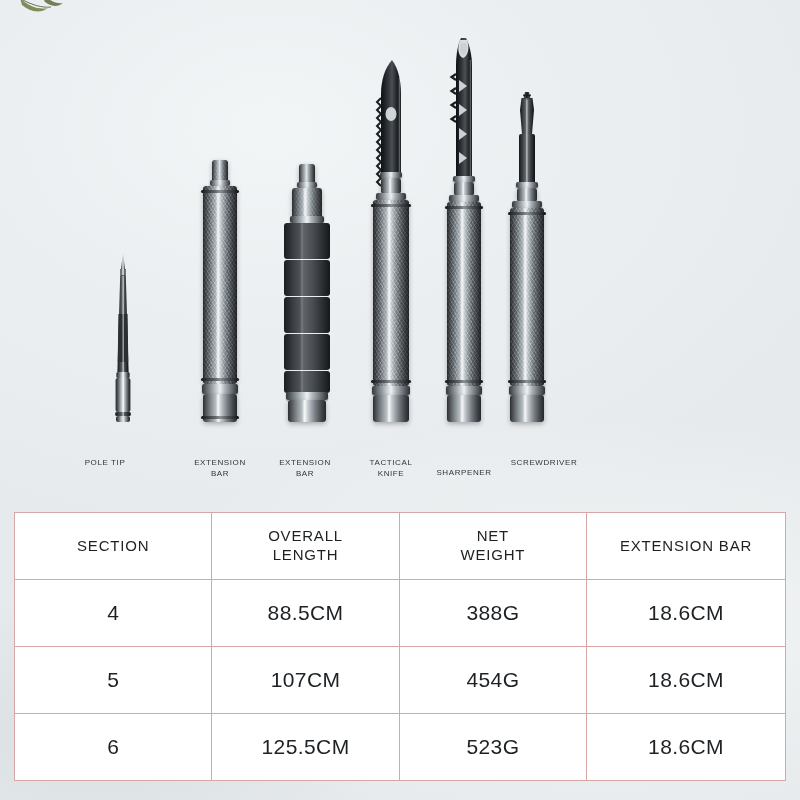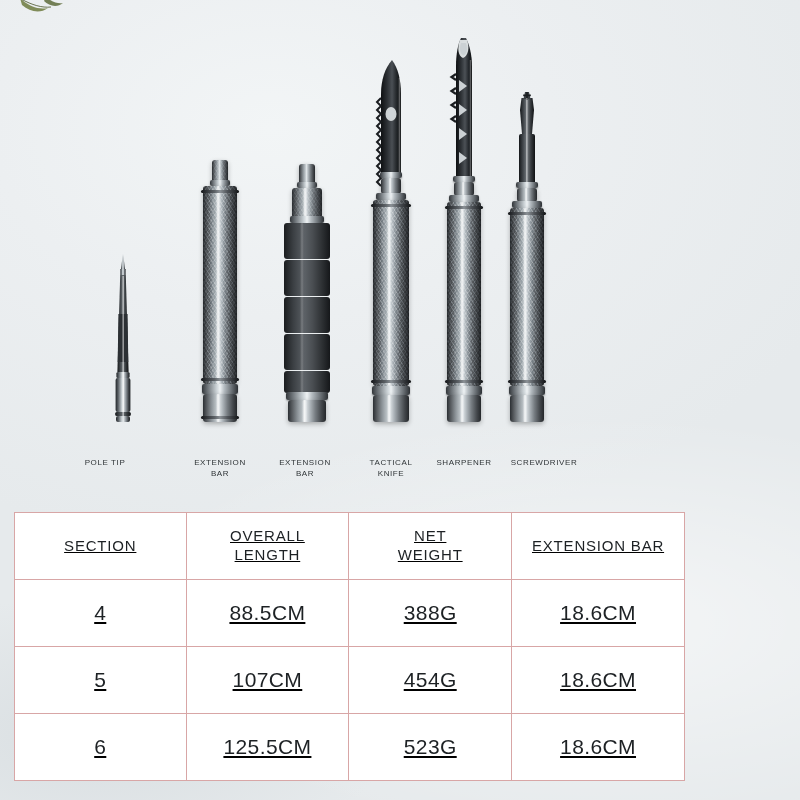--- a/index.html
+++ b/index.html
@@ -132,25 +132,24 @@
     line-height: 1.35;
     white-space: pre-line;
     font-weight: 400;
   }
 
   
   .spec-table {
     position: absolute;
     left: 14px;
     top: 512px;
-    width: 671px;
+    width: 772px;
     border-collapse: collapse;
     background: #ffffff;
     table-layout: fixed;
-    text-decoration: underline;
   }
   .spec-table td, .spec-table th {
     border: 1px solid #d8a6a6;
     height: 67px;
     text-align: center;
     vertical-align: middle;
     font-weight: 400;
     color: #1d2124;
   }
   .spec-table thead td {
@@ -342,21 +341,21 @@
         <div class="knurl"></div>
         <div class="gloss"></div>
       </div>
       <div class="ring" style="top:176px;"></div>
       <div class="ring" style="top:350px;"></div>
       <div class="collar" style="top:356px; height:9px; left:-1px; right:-1px;"></div>
       <div class="body" style="top:365px; height:27px; width:34px;">
         <div class="gloss"></div>
       </div>
     </div>
-    <div class="caption" style="left:422px; top:458px; width:84px;">SHARPENER</div>
+    <div class="caption" style="left:422px; top:468px; width:84px;">SHARPENER</div>
 
     <div class="tool" style="left:510px; width:34px; height:330px;">
       <svg viewBox="0 0 34 330" width="34" height="330" style="position:absolute;inset:0;overflow:visible;">
         <defs>
           <linearGradient id="gDriver" x1="0" y1="0" x2="1" y2="0">
             <stop offset="0%" stop-color="#14171a"></stop>
             <stop offset="28%" stop-color="#474c51"></stop>
             <stop offset="50%" stop-color="#757b80"></stop>
             <stop offset="74%" stop-color="#393d41"></stop>
             <stop offset="100%" stop-color="#0f1113"></stop>

